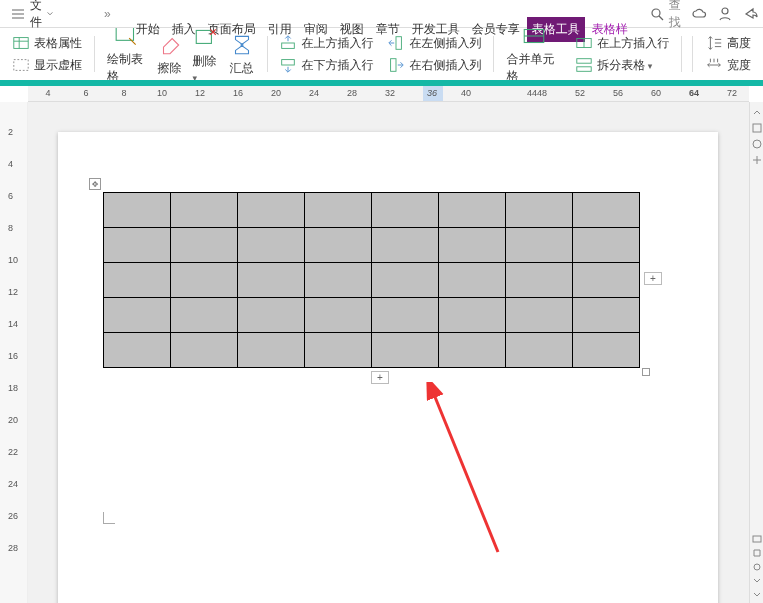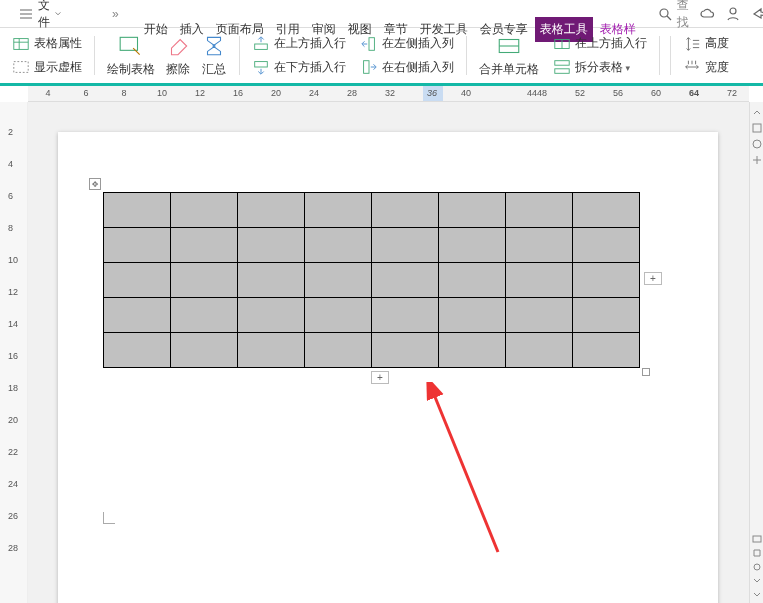--- a/index.html
+++ b/index.html
@@ -1,33 +1,33 @@
 <!DOCTYPE html>
 <html><head>
 <meta charset="utf-8">
 <style>
   * { box-sizing: border-box; margin: 0; padding: 0; }
   body { font-family: "Microsoft YaHei", sans-serif; font-size: 12px; color: #333; background: #fff; width: 763px; height: 603px; overflow: hidden; position: relative; }
   
-  .titlebar { display: flex; align-items: center; height: 28px; border-bottom: 1px solid #ddd; padding: 0 12px; gap: 16px; }
+  .titlebar { display: flex; align-items: center; height: 28px; border-bottom: 1px solid #ddd; padding: 0 4px; gap: 16px; }
   .file-btn { display: flex; align-items: center; gap: 4px; padding: 2px 6px; cursor: pointer; }
   .file-btn svg { width: 12px; height: 12px; }
   .chevron svg { width: 8px; height: 8px; }
   .vsep { width: 1px; height: 16px; background: #ddd; margin: 0 4px; }
   .chev-right { color: #888; padding: 0 4px; }
   .tabs { display: flex; gap: 2px; margin-top: 32px; }
   .tab { padding: 4px 5px; cursor: pointer; white-space: nowrap; }
   .tab.active { background: #701a75; color: #fff; }
   .tab.table2 { color: #a21caf; }
   .tb-right { margin-left: auto; display: flex; align-items: center; gap: 10px; padding-right: 8px; }
   .search { display: flex; align-items: center; gap: 4px; color: #888; cursor: pointer; }
   .ticon { width: 16px; height: 16px; display: inline-flex; align-items: center; justify-content: center; color: #666; }
   .ticon svg { width: 16px; height: 16px; stroke: currentColor; fill: none; stroke-width: 1.2; }
   
-  .ribbon { height: 58px; border-bottom: 3px solid #14b8a6; display: flex; align-items: stretch; padding: 4px 6px; gap: 2px; overflow: hidden; }
+  .ribbon { height: 58px; border-bottom: 6px solid #14b8a6; display: flex; align-items: stretch; padding: 4px 6px; gap: 2px; overflow: hidden; }
   .rgroup { display: flex; flex-direction: column; justify-content: space-around; padding: 0 4px; }
   .rgroup.row { flex-direction: row; align-items: center; gap: 6px; }
   .rbtn { display: flex; align-items: center; gap: 4px; padding: 2px 2px; white-space: nowrap; cursor: pointer; font-size: 12px; }
   .rbtn-v { display: flex; flex-direction: column; align-items: center; gap: 2px; padding: 2px; cursor: pointer; font-size: 12px; }
   .ricon { width: 18px; height: 18px; }
   .ricon-lg { width: 26px; height: 26px; }
   .rsep { width: 1px; background: #ddd; margin: 4px 4px; }
   .dd { font-size: 9px; color: #666; }
   
   .ruler-h { position: absolute; top: 86px; left: 28px; right: 14px; height: 16px; background: #f3f3f3; border-bottom: 1px solid #ddd; display: flex; align-items: center; overflow: hidden; font-size: 9px; color: #555; }
@@ -146,20 +146,27 @@
           <rect x="2" y="4" width="16" height="12" fill="none" stroke="#4a7"></rect>
           <path d="M14 14l6 6" stroke="#b70"></path>
         </svg>
         <span>绘制表格</span>
       </div>
     <div class="rbtn-v">
         <svg class="ricon-lg" viewBox="0 0 24 24">
           <path d="M6 14l8-8 6 6-8 8H6z" fill="none" stroke="#e78"></path>
         </svg>
         <span>擦除</span>
+      </div>
+    <div class="rbtn-v">
+        <svg class="ricon-lg" viewBox="0 0 24 24">
+          <rect x="3" y="5" width="14" height="12" fill="none" stroke="#4a7"></rect>
+          <path d="M16 4l5 5m0-5l-5 5" stroke="#d33"></path>
+        </svg>
+        <span><span>删除</span><span class="dd"> ▾</span></span>
       </div>
     <div class="rbtn-v">
         <svg class="ricon-lg" viewBox="0 0 24 24">
           <path d="M6 4h12v3l-7 5 7 5v3H6v-3l7-5-7-5z" fill="none" stroke="#48c"></path>
         </svg>
         <span>汇总</span>
       </div>
   </div>
   <div class="rsep"></div>
   <div class="rgroup">

